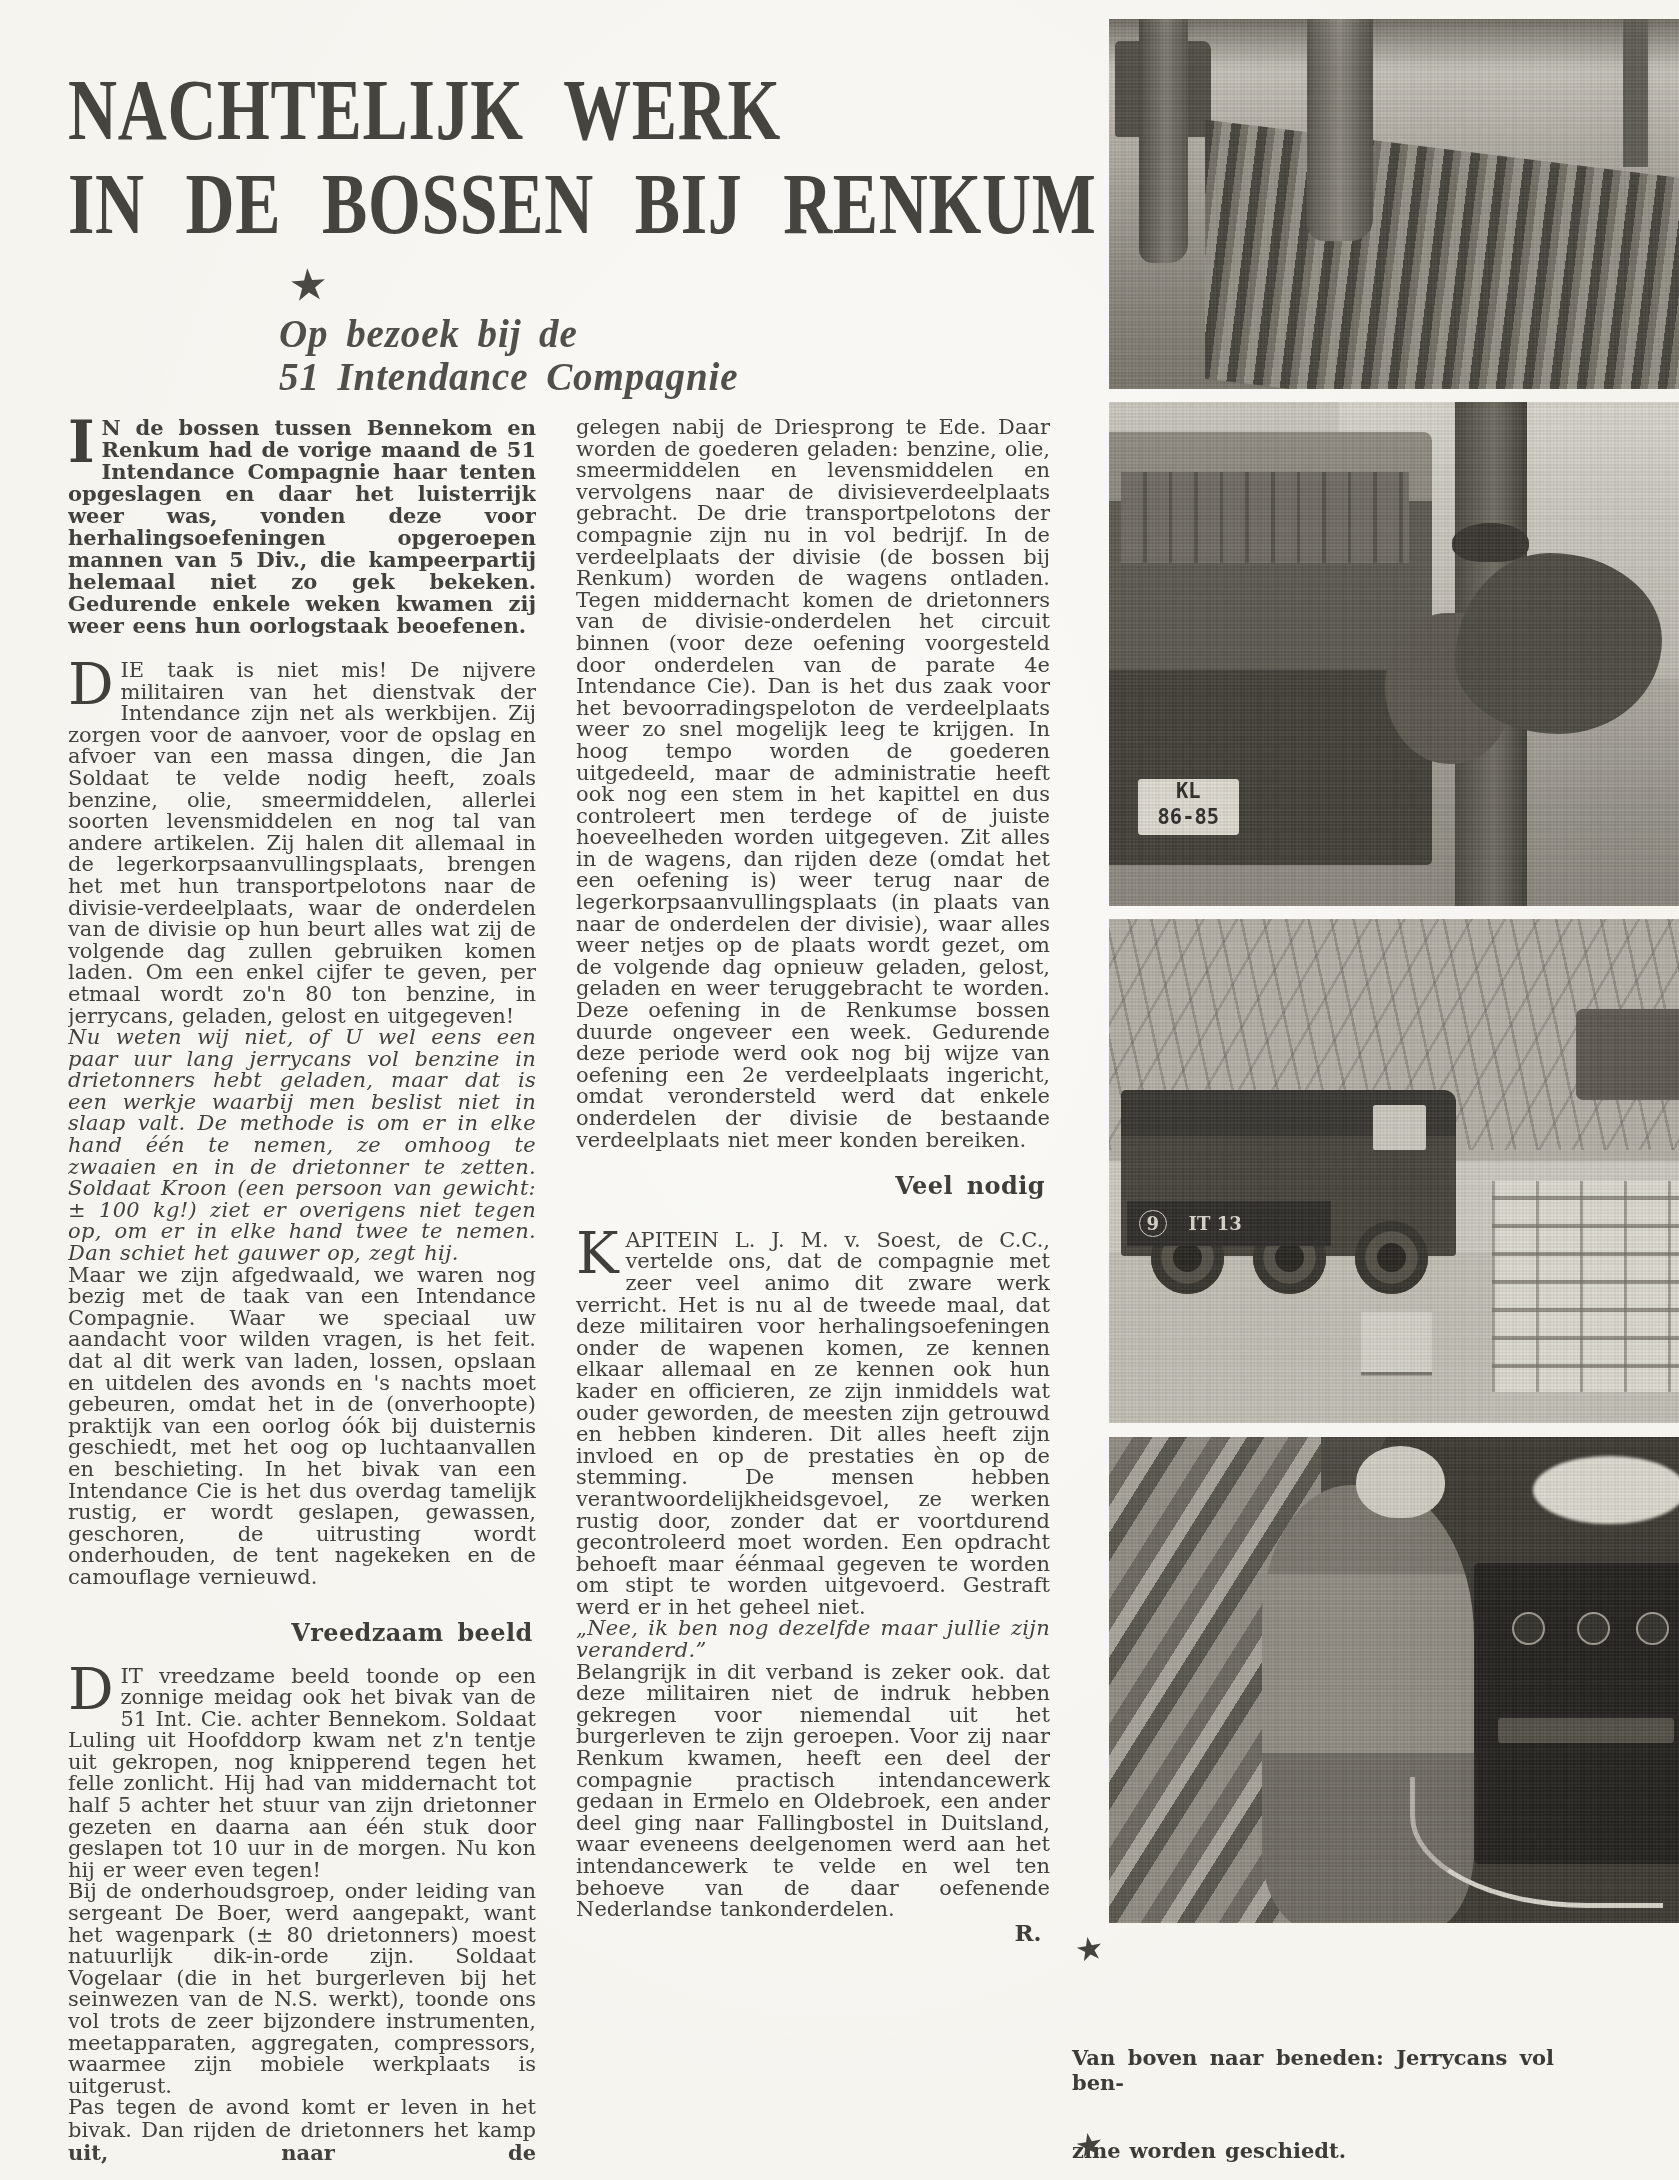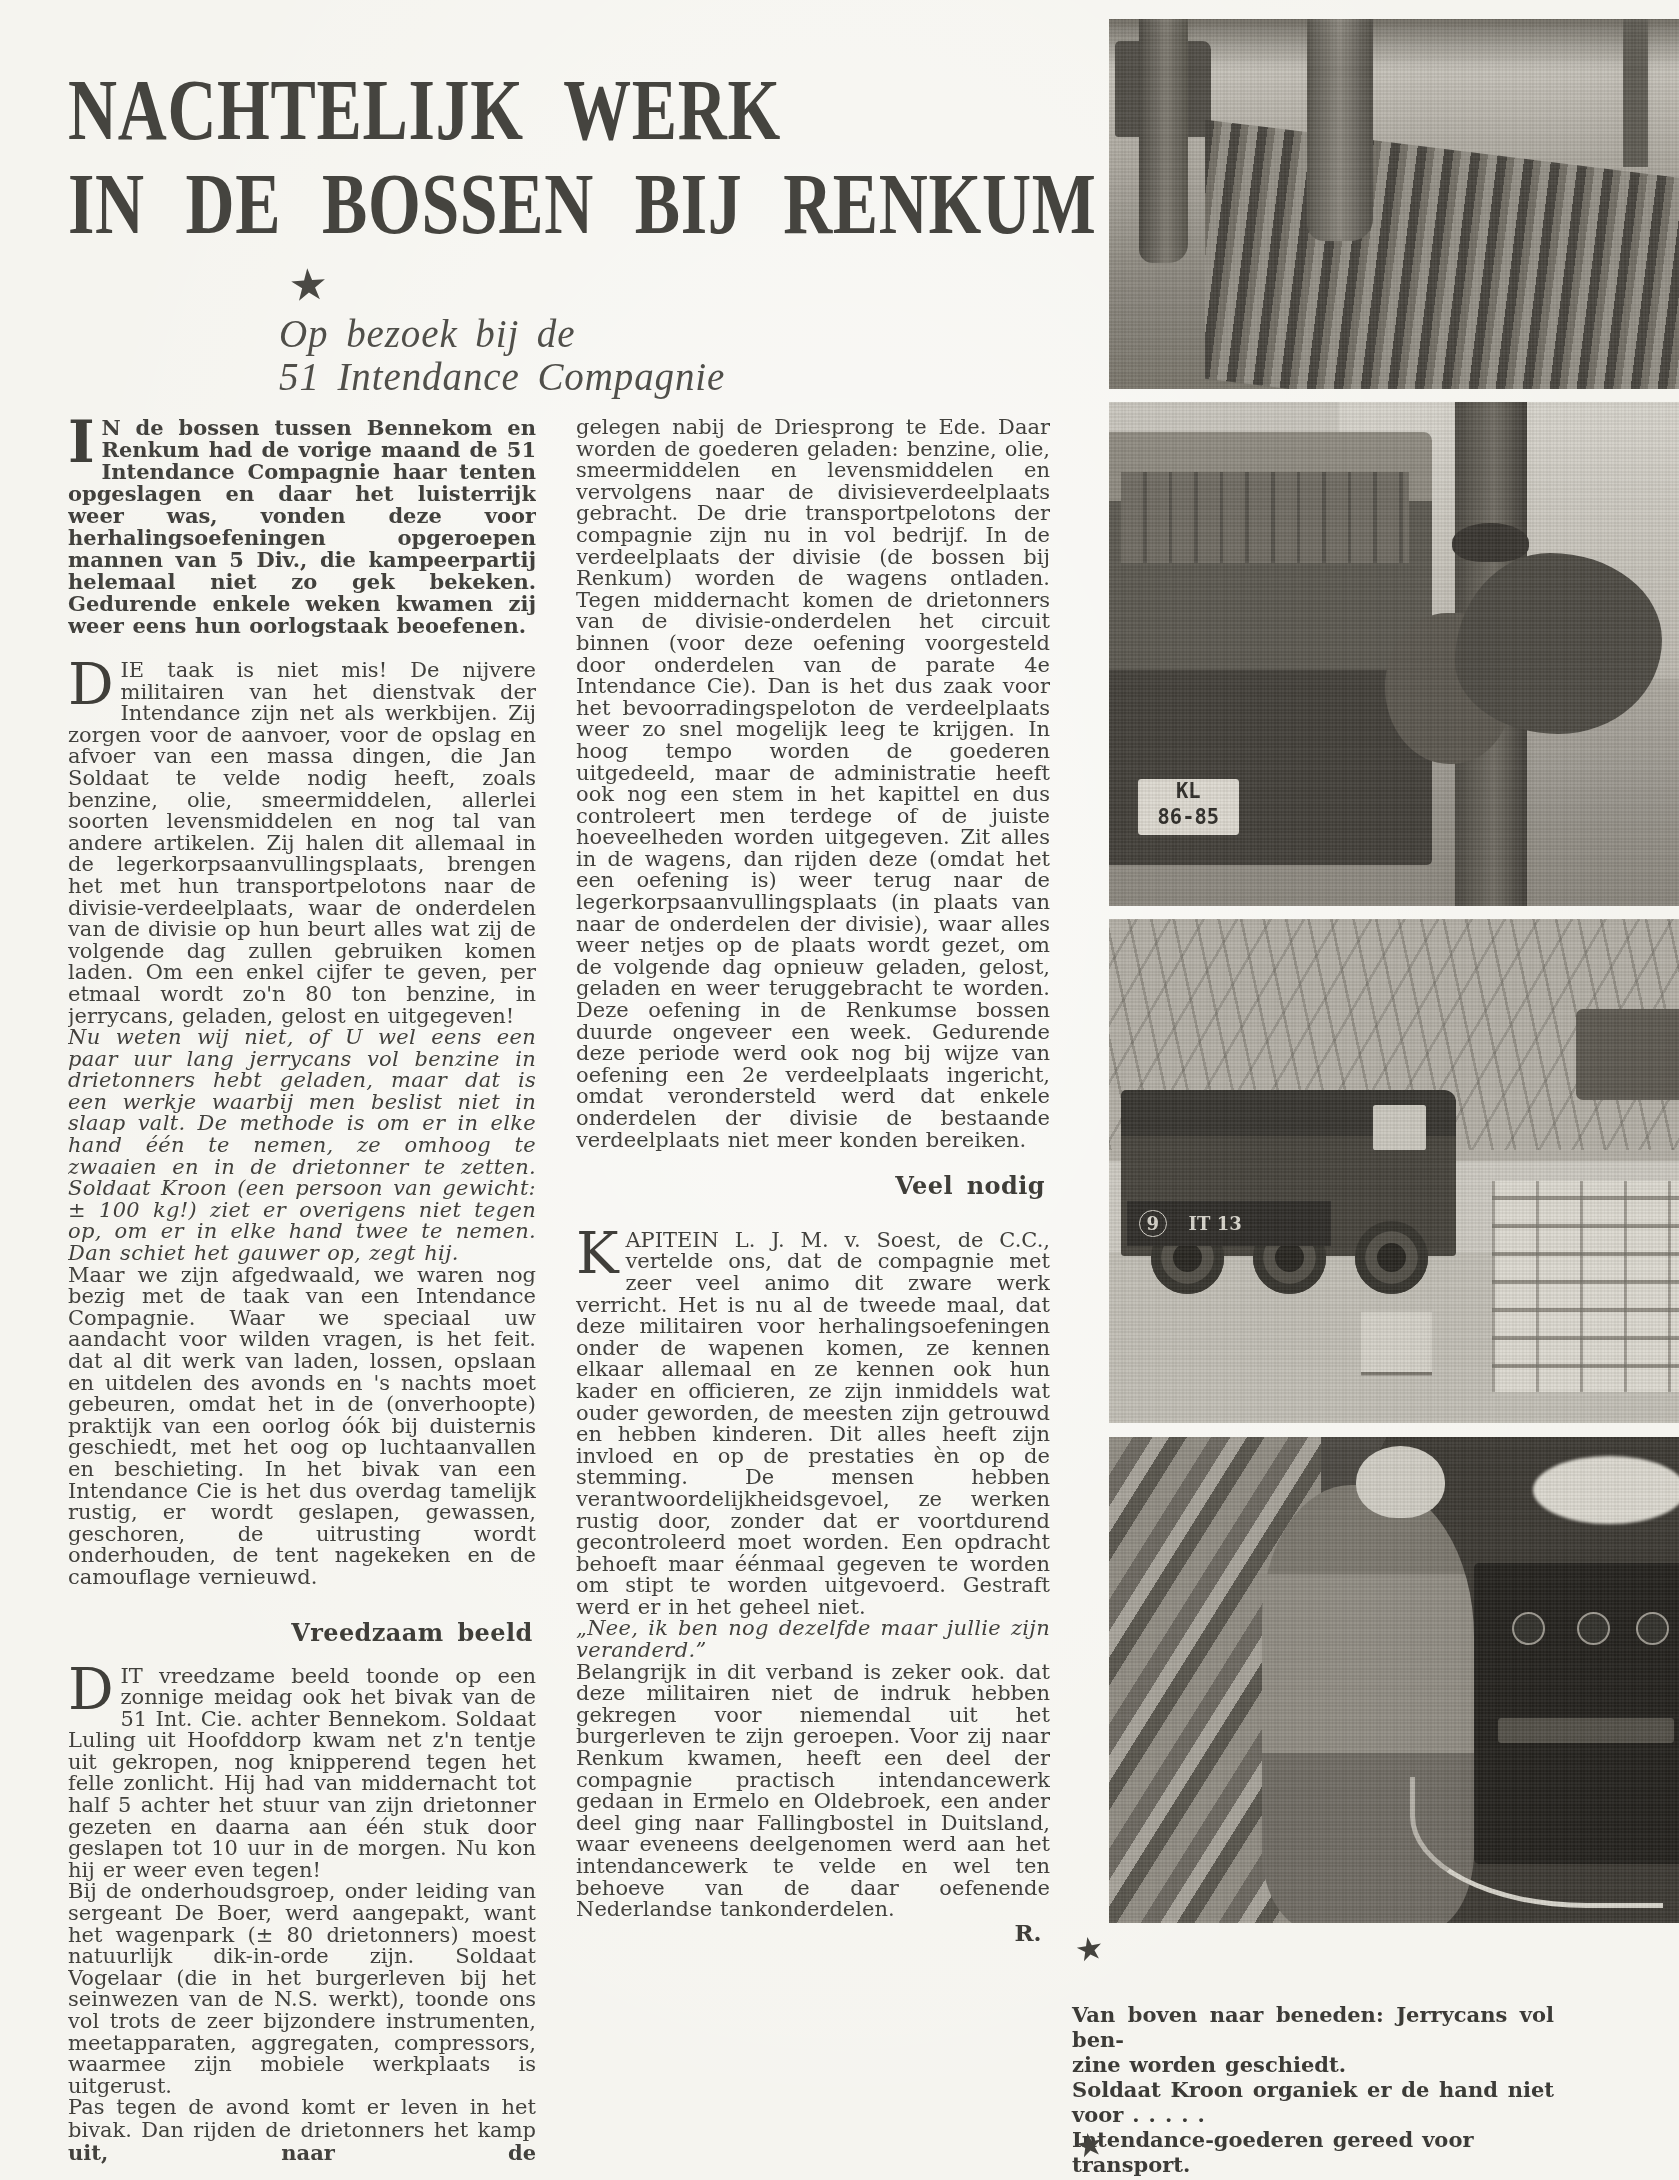--- a/index.html
+++ b/index.html
@@ -22,21 +22,21 @@
     letter-spacing:0.9px;word-spacing:.34em;
     transform:scaleX(.78);transform-origin:left top;white-space:nowrap;
   }
   .title .tline{display:block;}
   .mast-star{
     margin:12px 0 1.7px 215px;font-size:44px;line-height:44px;color:#4a4944;
     transform:rotate(-4deg);width:51px;text-align:center;
   }
   .subtitle{
     margin:5.1px 0 0 211px;
-    font-family:"Liberation Serif", serif;font-style:italic;font-weight:400;
+    font-family:"Liberation Serif", serif;font-style:italic;font-weight:700;
     font-size:39px;line-height:43px;color:#504f4a;letter-spacing:0.9px;word-spacing:.18em;
   }
 
   
   .col{
     position:absolute;top:417px;height:1748px;overflow:hidden;
     font-size:21px;line-height:21.6px;text-align:justify;
     color:#42413d;word-spacing:1.3px;
   }
   .col1{left:68px;width:468px;}
@@ -124,20 +124,21 @@
   .ph4-light{right:2%;top:4%;width:26%;height:14%;background:#dad7ce;border-radius:50%;filter:blur(1.7px);}
 
   
   .cap-star{position:absolute;left:1075px;font-size:32px;color:#44433e;transform:rotate(-10deg);}
   #capstar-top{top:1930px;}
   #capstar-bottom{top:2126px;}
   .captions{position:absolute;left:1072px;top:2002px;width:482px;}
   .cap-line{
     font-weight:700;font-size:21px;line-height:25px;color:#3c3b37;
     word-spacing:1.7px;
+    margin-top:43px;
   }
   .cap-line.spread{text-align:justify;text-align-last:justify;}
 </style>
 </head>
 <body>
 
 <div class="page">
 
   <header class="masthead">
     <h1 class="title">

